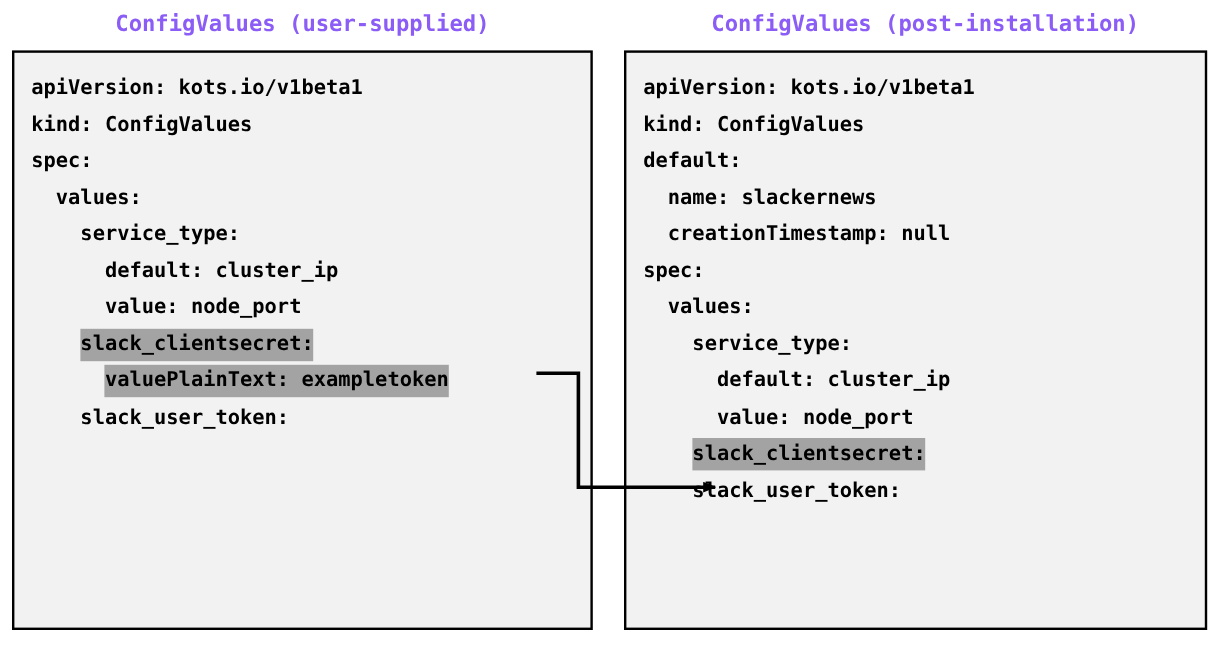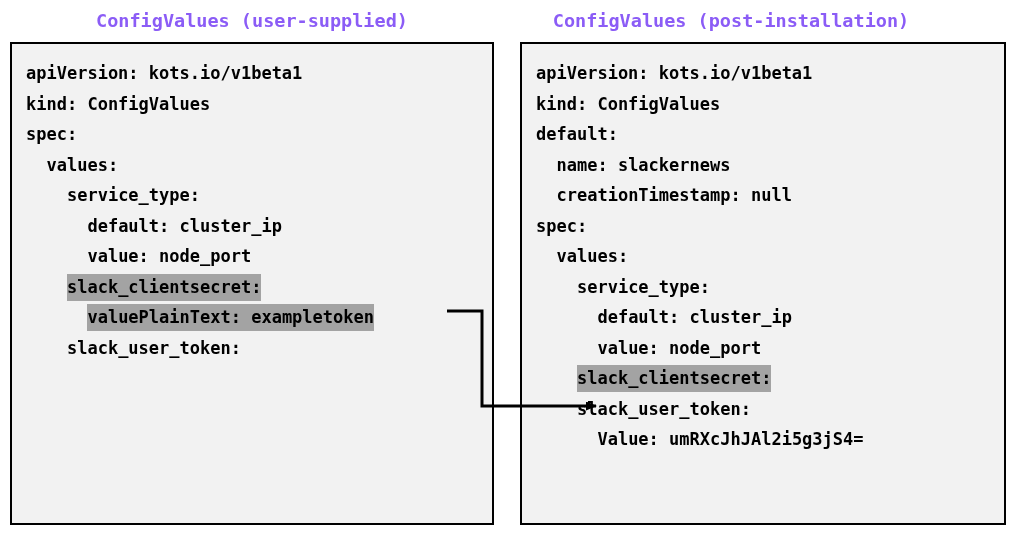--- a/index.html
+++ b/index.html
@@ -33,21 +33,21 @@
     height: 26px;
     line-height: 26px;
     text-align: center;
     font-size: 18.5px;
     font-weight: bold;
     letter-spacing: 0px;
     color: #8b5cf6;
     white-space: pre;
   }
   .panel-title.left  { left: 10px;  width: 484px; }
-  .panel-title.right { left: 488px; width: 486px; }
+  .panel-title.right { left: 528px; width: 486px; }
 
   .code {
     position: absolute;
     left: 0;
     top: 0;
     right: 0;
     padding: 14px 0 0 0;
   }
   .line {
     height: 30.5px;
@@ -108,21 +108,20 @@
       <div class="line"><span class="seg"></span><span class="seg">default:</span></div>
       <div class="line"><span class="seg">  </span><span class="seg">name: slackernews</span></div>
       <div class="line"><span class="seg">  </span><span class="seg">creationTimestamp: null</span></div>
       <div class="line"><span class="seg"></span><span class="seg">spec:</span></div>
       <div class="line"><span class="seg">  </span><span class="seg">values:</span></div>
       <div class="line"><span class="seg">    </span><span class="seg">service_type:</span></div>
       <div class="line"><span class="seg">      </span><span class="seg">default: cluster_ip</span></div>
       <div class="line"><span class="seg">      </span><span class="seg">value: node_port</span></div>
       <div class="line"><span class="seg">    </span><span class="seg hl">slack_clientsecret:</span></div>
       <div class="line"><span class="seg">    </span><span class="seg">slack_user_token:</span></div>
-      <div class="line"><span class="seg">      </span><span class="seg">Value: umRXcJhJAl2i5g3jS4=</span></div>
     </div>
 </div>
 
 <svg class="connector" viewBox="0 0 1019 559" width="1019" height="559">
   <defs>
     <marker id="arrowhead" markerWidth="11" markerHeight="9" refX="10" refY="4.5" orient="auto" markerUnits="userSpaceOnUse">
       <path d="M 0 0 L 11 4.5 L 0 9 z" fill="#000000"></path>
     </marker>
   </defs>
   <polyline id="connector-path" points="447,311 482,311 482,406 596,406" fill="none" stroke="#000000" stroke-width="3" marker-end="url(#arrowhead)"></polyline>

